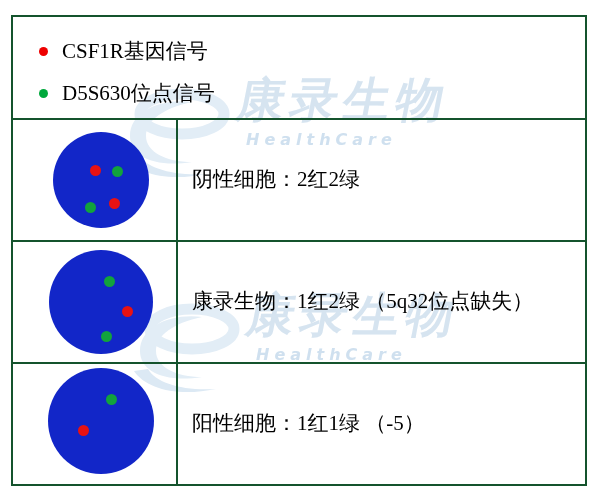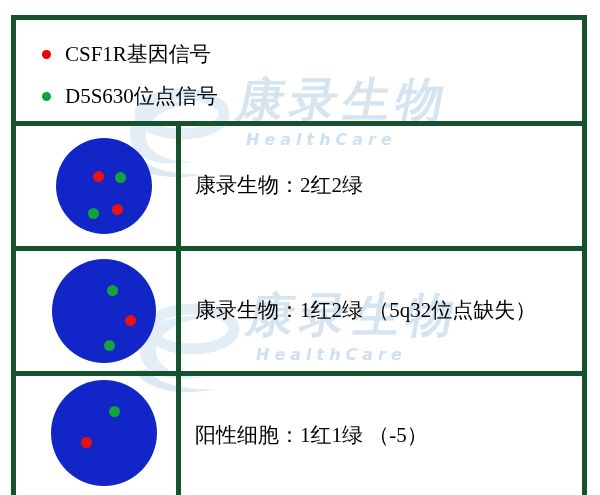--- a/index.html
+++ b/index.html
@@ -69,21 +69,21 @@
     position: absolute;
     left: 11px;
     top: 15px;
     width: 576px;
     height: 453px;
     z-index: 2;
     border-collapse: collapse;
     table-layout: fixed;
   }
   #fish-table td {
-    border: 5px solid #14532d;
+    border: 2px solid #14532d;
     padding: 0;
     vertical-align: middle;
     background: transparent;
   }
   .col-img { width: 165px; }
 
   
   .legend-cell { height: 101px; }
   .legend-row {
     display: flex;
@@ -188,21 +188,21 @@
       <td>
         <div class="nucleus-wrap">
           <div class="nucleus" style="left:40px; top:12px; width:96px; height:96px;"></div>
           <div class="signal red" style="left:77px;  top:45px;"></div>
           <div class="signal green" style="left:99px;  top:46px;"></div>
           <div class="signal green" style="left:72px;  top:82px;"></div>
           <div class="signal red" style="left:96px;  top:78px;"></div>
         </div>
       </td>
       <td>
-        <div class="desc">康录生物：2红2绿</div>
+        <div class="desc">阴性细胞：2红2绿</div>
       </td>
     </tr>
 
     <tr class="cell-row">
       <td>
         <div class="nucleus-wrap">
           <div class="nucleus" style="left:36px; top:8px; width:104px; height:104px;"></div>
           <div class="signal green" style="left:91px;  top:34px;"></div>
           <div class="signal red" style="left:109px; top:64px;"></div>
           <div class="signal green" style="left:88px;  top:89px;"></div>

